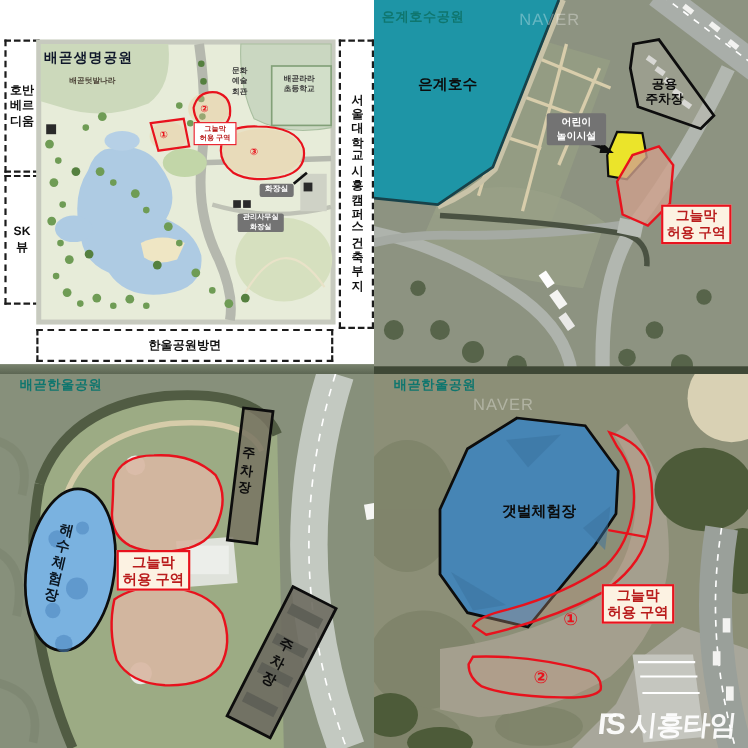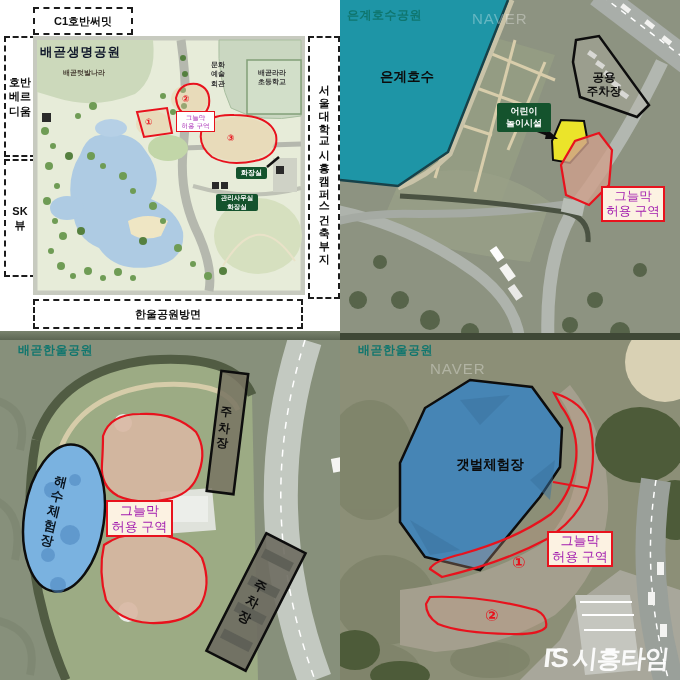--- a/index.html
+++ b/index.html
@@ -6,44 +6,43 @@
   .canvas{position:relative;width:680px;height:680px;overflow:hidden;background:#fff;
           font-family:"Liberation Sans","DejaVu Sans",sans-serif;}
   .q{position:absolute;width:340px;height:340px;overflow:hidden;}
   .abs{position:absolute;}
   svg{display:block;}
   .dash{position:absolute;border:2px dashed #1c1c1c;background:#fff;color:#111;
         font-weight:bold;font-size:11px;display:flex;align-items:center;justify-content:center;
         text-align:center;line-height:1.3;}
   .pre{white-space:pre-line;}
   .vert{writing-mode:vertical-rl;text-orientation:upright;}
-  .blackbox{position:absolute;background:#14532d;color:#fff;font-weight:bold;border-radius:2px;
+  .blackbox{position:absolute;background:#737373;color:#fff;font-weight:bold;border-radius:2px;
         display:flex;align-items:center;justify-content:center;text-align:center;line-height:1.25;}
-  .zonebox{position:absolute;background:#fcf2e2;border:2px solid #e8121d;color:#a21caf;
-        font-weight:normal;display:flex;align-items:center;justify-content:center;
+  .zonebox{position:absolute;background:#fcf2e2;border:2px solid #e8121d;color:#b91c1c;
+        font-weight:bold;display:flex;align-items:center;justify-content:center;
         text-align:center;line-height:1.2;}
   .marker{position:absolute;color:#e8121d;font-weight:bold;}
   .parkname{position:absolute;color:#0f766e;font-weight:600;font-size:12px;letter-spacing:.5px;}
   .naver{position:absolute;color:rgba(255,255,255,.32);font-size:15px;font-weight:normal;letter-spacing:1px;}
   .logo{position:absolute;display:flex;align-items:baseline;color:rgba(255,255,255,.93);
         font-weight:800;transform:skewX(-6deg);}
   .logo .mk{font-size:27px;line-height:1;}
   .logo .mk2{margin-left:-9px;}
   .logo .bt{font-size:25px;letter-spacing:-1px;margin-left:4px;}
 </style>
 </head>
 <body>
 
 <div class="canvas">
 
   <section class="q" style="left:0;top:0;background:#fff;">
 
     <div class="abs" style="left:0;top:331px;width:340px;height:9px;background:linear-gradient(#79836e,#5c6653);"></div>
 
-    <div class="dash" style="left:33px;top:7px;width:96px;height:24px;">C1호반써밋</div>
     <div class="dash pre" style="left:4px;top:36px;width:28px;height:117px;">호반
 베르
 디움</div>
     <div class="dash pre" style="left:4px;top:159px;width:28px;height:114px;">SK
 뷰</div>
     <div class="dash vert" style="left:308px;top:36px;width:28px;height:259px;letter-spacing:2px;font-size:11px;">서울대학교시흥캠퍼스건축부지</div>
     <div class="dash" style="left:33px;top:299px;width:266px;height:26px;">한울공원방면</div>
 
     <div class="abs" style="left:33px;top:36px;width:272px;height:259px;">
       <svg width="272" height="259" viewBox="0 0 272 259">

